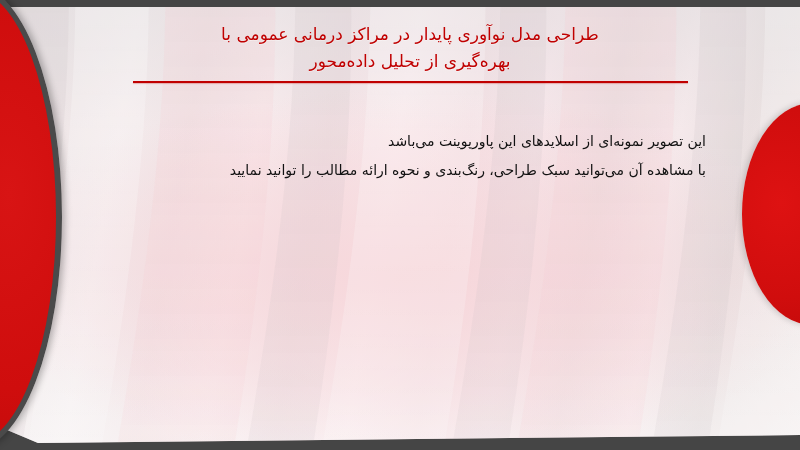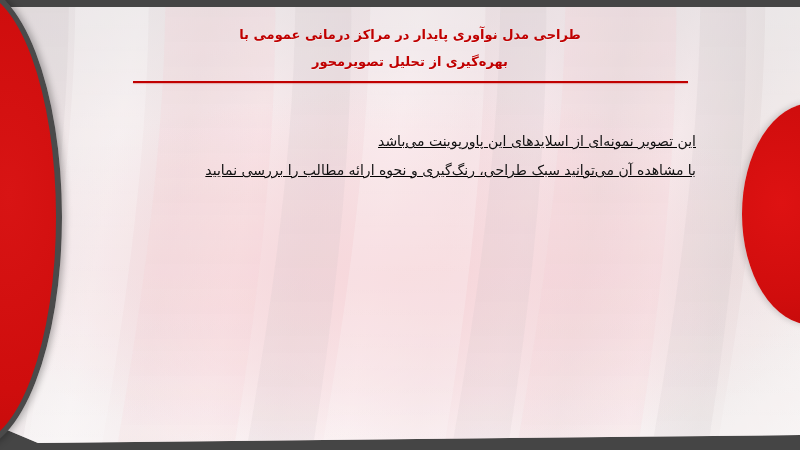--- a/index.html
+++ b/index.html
@@ -99,45 +99,44 @@
   
   #title-block {
     position: absolute;
     left: 100px;
     top: 14px;
     width: 620px;
     text-align: center;
   }
   .title-line {
     color: #c00000;
-    font-size: 13px;
-    font-weight: bold;
+    font-size: 17px;
+    font-weight: normal;
     line-height: 27px;
     direction: rtl;
     white-space: nowrap;
     text-shadow: 0 1px 0 rgba(255,255,255,0.35);
   }
   #title-rule {
     position: absolute;
     left: 133px;
     top: 74px;
     width: 555px;
     height: 2px;
     background: #c00000;
     box-shadow: 0 1px 1px rgba(192,0,0,0.25);
   }
 
   
   #body-block {
     position: absolute;
-    right: 104px;
+    right: 94px;
     top: 120px;
     width: 600px;
     direction: rtl;
-    text-decoration: underline;
   }
   .body-line {
     color: #111111;
     font-size: 14px;
     line-height: 29px;
     white-space: nowrap;
     direction: rtl;
   }
 </style>
 </head>
@@ -175,27 +174,27 @@
         <path d="M 800 -40 C 860 260, 775 620, 705 1000 L 760 1000 C 840 620, 900 260, 845 -40 Z" fill="url(#sgB)"></path>
         <path d="M 865 -40 C 925 260, 840 620, 770 1000 L 890 1000 C 970 620, 1030 260, 975 -40 Z" fill="url(#sgA)"></path>
         <path d="M 1000 -40 C 1060 260, 975 620, 905 1000 L 975 1000 C 1055 620, 1115 260, 1060 -40 Z" fill="url(#sgB)"></path>
       </g>
     </svg>
 
     <div id="right-oval"></div>
 
     <div id="title-block">
       <div class="title-line">طراحی مدل نوآوری پایدار در مراکز درمانی عمومی با</div>
-      <div class="title-line">بهره‌گیری از تحلیل تصویر‌محور</div>
+      <div class="title-line">بهره‌گیری از تحلیل داده‌محور</div>
     </div>
 
     <div id="title-rule"></div>
 
     <div id="body-block">
       <div class="body-line">این تصویر نمونه‌ای از اسلایدهای این پاورپوینت می‌باشد</div>
-      <div class="body-line">با مشاهده آن می‌توانید سبک طراحی، رنگ‌گیری و نحوه ارائه مطالب را بررسی نمایید</div>
+      <div class="body-line">با مشاهده آن می‌توانید سبک طراحی، رنگ‌بندی و نحوه ارائه مطالب را توانید نمایید</div>
     </div>
 
   </div>
 
   <div id="left-oval"></div>
 
 </div>
 
 </body></html>

